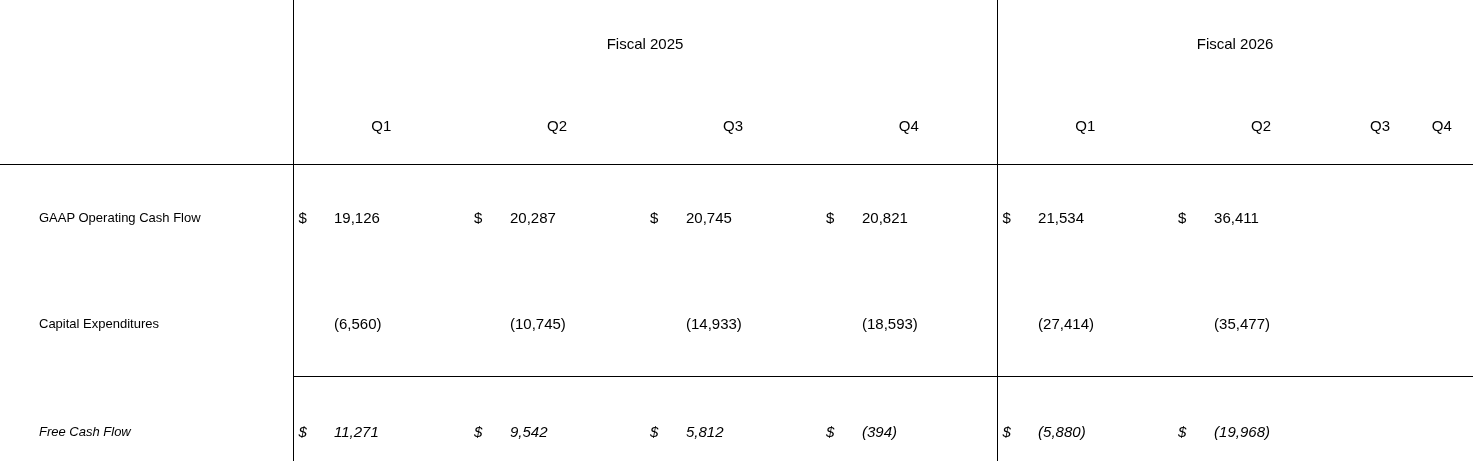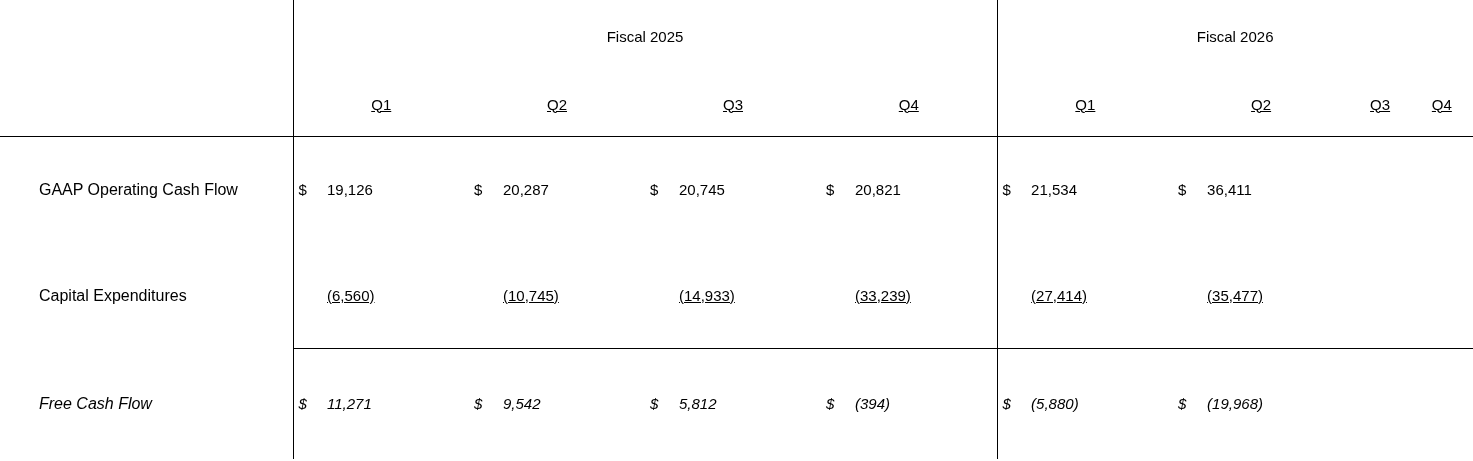--- a/index.html
+++ b/index.html
@@ -18,53 +18,53 @@
     background: #ffffff;
     overflow: hidden;
   }
   table.fin {
     border-collapse: collapse;
     width: 1473px;
     table-layout: fixed;
     font-size: 15px;
   }
   td, th {
-    padding: 8px;
+    padding: 15px;
     margin: 0;
     font-weight: normal;
     vertical-align: middle;
     border: 0;
   }
   
   col.c-label  { width: 293px; }
   col.c-cur    { width: 26px; }
   col.c-num-q1 { width: 150px; }
   col.c-num    { width: 150px; }
   col.c-q3     { width: 62px; }
   col.c-q4     { width: 62px; }
 
   
   .vl-left  { border-left: 1.5px solid #000; }
   .vl-right { border-right: 1.5px solid #000; }
-  .hl-bottom { border-bottom: 1.5px solid #000; text-decoration: underline; }
+  .hl-bottom { border-bottom: 1.5px solid #000; }
 
   .fy-head {
     text-align: center;
     height: 56px;
     font-size: 15px;
   }
   .q-head {
     text-align: center;
     height: 48px;
     font-size: 15px;
   }
   .row-label {
     text-align: left;
     padding-left: 39px;
-    font-size: 16px;
+    font-size: 13px;
     white-space: nowrap;
   }
   .num {
     text-align: left;
     padding-right: 20px;
     font-size: 15px;
     white-space: nowrap;
   }
   .cur {
     text-align: left;
@@ -150,21 +150,21 @@
       <td class="cur vl-left hl-bottom"></td>
       <td class="num hl-bottom">(6,560)</td>
 
       <td class="cur hl-bottom"></td>
       <td class="num hl-bottom">(10,745)</td>
 
       <td class="cur hl-bottom"></td>
       <td class="num hl-bottom">(14,933)</td>
 
       <td class="cur hl-bottom"></td>
-      <td class="num hl-bottom vl-right">(33,239)</td>
+      <td class="num hl-bottom vl-right">(18,593)</td>
 
       <td class="cur hl-bottom"></td>
       <td class="num hl-bottom">(27,414)</td>
 
       <td class="cur hl-bottom"></td>
       <td class="num hl-bottom">(35,477)</td>
 
       <td class="num hl-bottom"></td>
       <td class="num hl-bottom vl-right"></td>
     </tr>

